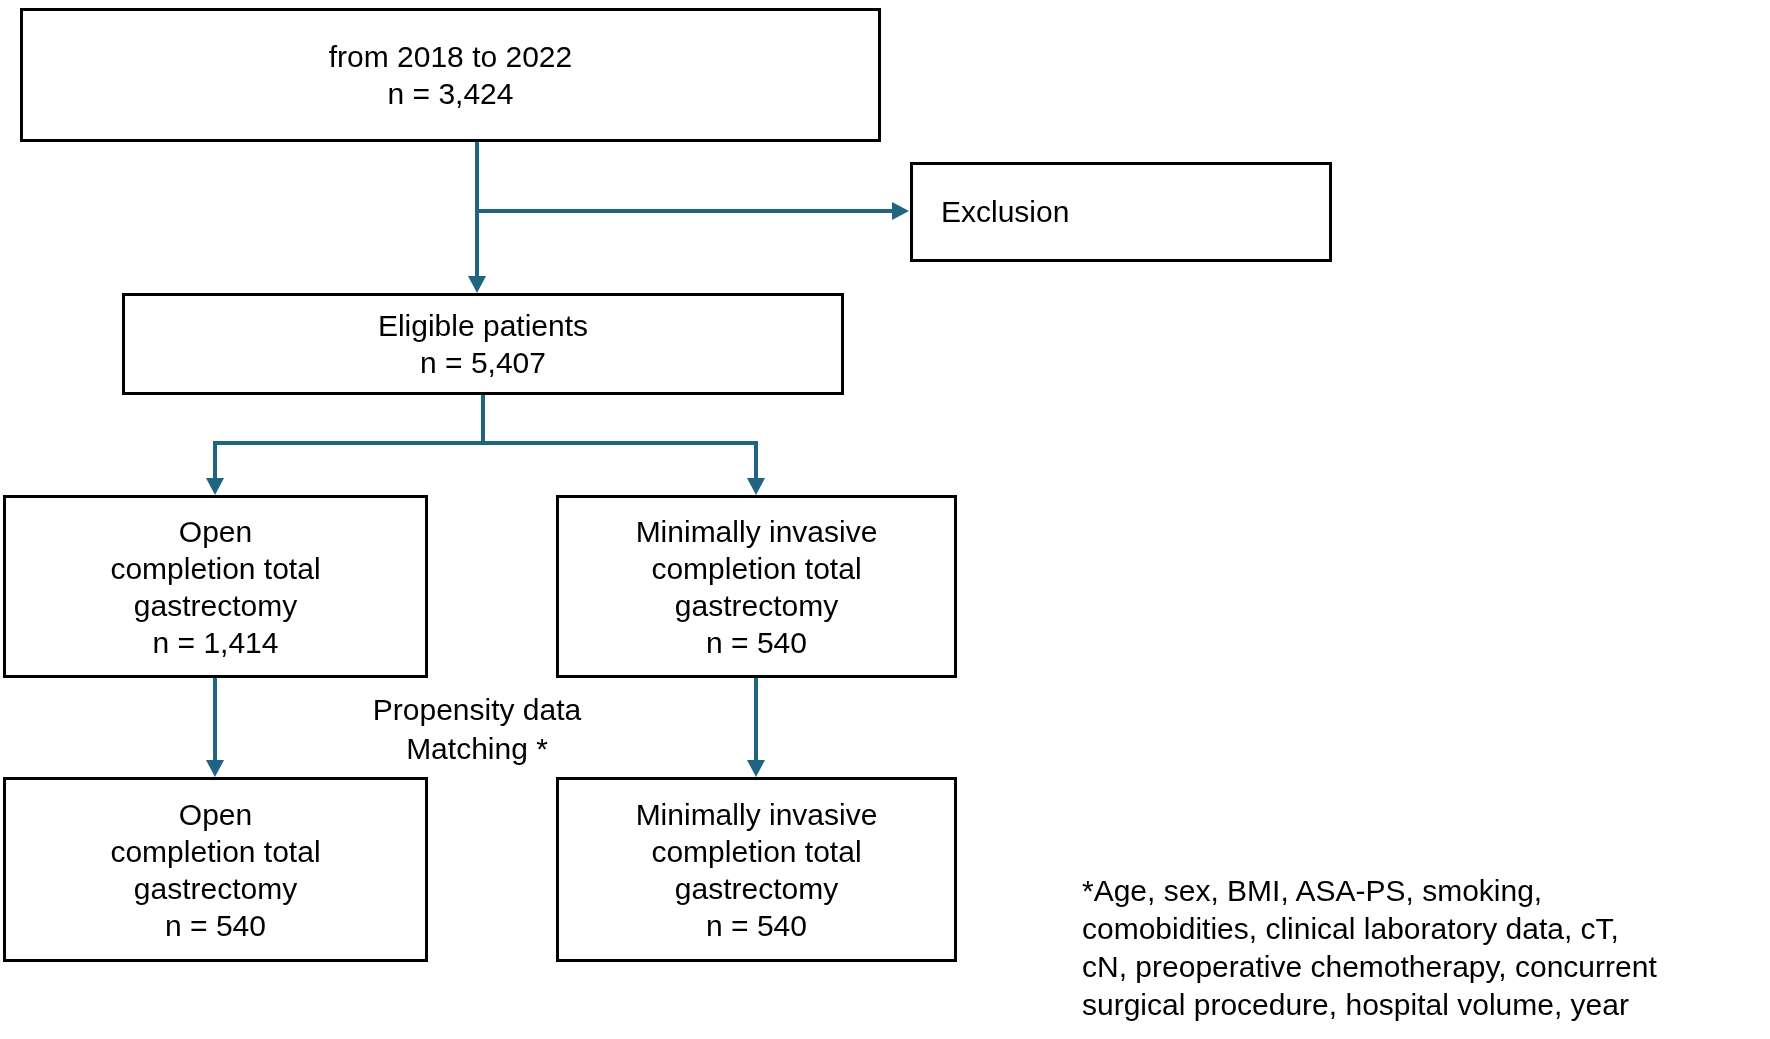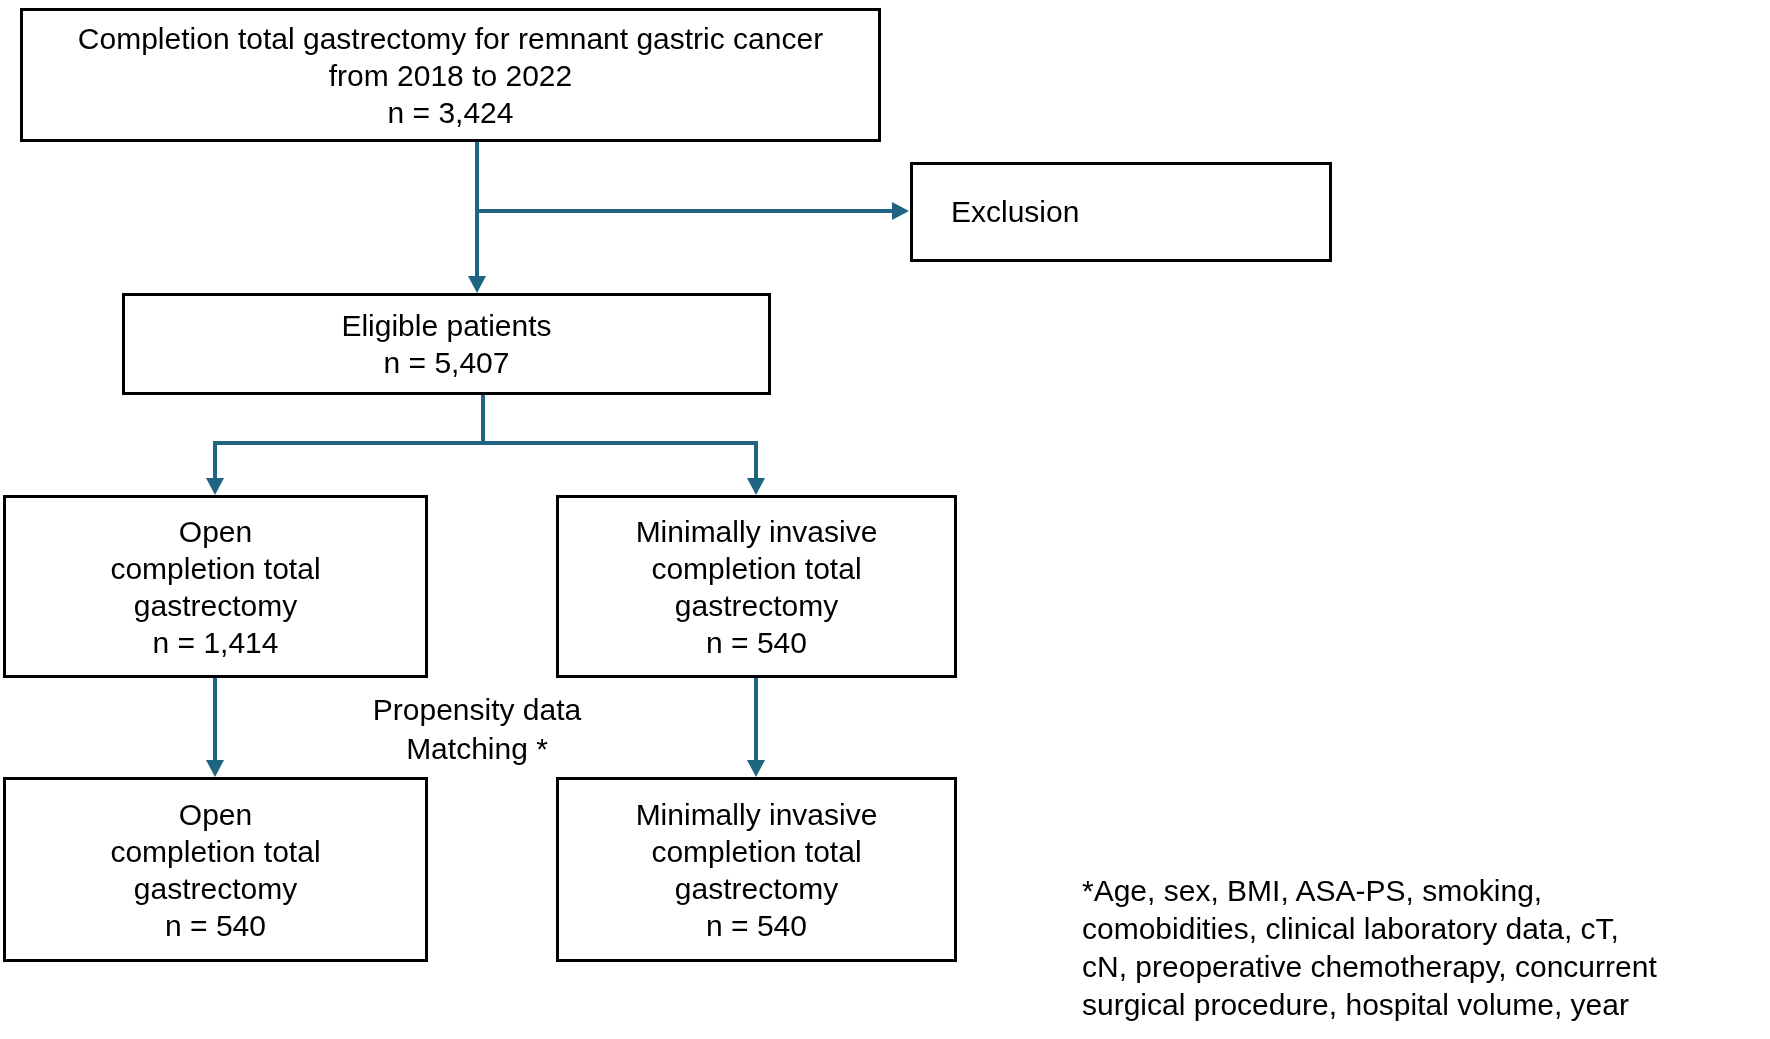--- a/index.html
+++ b/index.html
@@ -30,26 +30,26 @@
     justify-content: center;
     align-items: center;
     font-size: 30px;
     line-height: 37px;
     text-align: center;
     z-index: 2;
   }
   .flow-box.left-align {
     align-items: flex-start;
     text-align: center;
-    padding-left: 38px;
+    padding-left: 28px;
     padding-right: 10px;
   }
   .box-source    { left: 20px;   top: 8px;   width: 861px; height: 134px; }
   .box-exclusion { left: 910px;  top: 162px; width: 422px; height: 100px; line-height: 42px; }
-  .box-eligible  { left: 122px;  top: 293px; width: 649px; height: 102px; }
+  .box-eligible  { left: 122px;  top: 293px; width: 722px; height: 102px; }
   .box-open-pre  { left: 3px;    top: 495px; width: 425px; height: 183px; }
   .box-mis-pre   { left: 556px;  top: 495px; width: 401px; height: 183px; }
   .box-open-post { left: 3px;    top: 777px; width: 425px; height: 185px; }
   .box-mis-post  { left: 556px;  top: 777px; width: 401px; height: 185px; }
   .float-label {
     position: absolute;
     font-size: 30px;
     line-height: 39px;
     text-align: center;
     z-index: 2;
@@ -95,21 +95,20 @@
     <line class="flow-line" x1="756" y1="441" x2="756" y2="480"></line>
     <polygon class="flow-head" points="747,478 765,478 756,495"></polygon>
 
     <line class="flow-line" x1="215" y1="678" x2="215" y2="762"></line>
     <polygon class="flow-head" points="206,760 224,760 215,777"></polygon>
     <line class="flow-line" x1="756" y1="678" x2="756" y2="762"></line>
     <polygon class="flow-head" points="747,760 765,760 756,777"></polygon>
   </svg>
 
   <div class="flow-box box-source">
-    <div>Completion total gastrectomy for remnant gastric cancer</div>
     <div>from 2018 to 2022</div>
     <div>n = 3,424</div>
   </div>
 
   <div class="flow-box left-align box-exclusion">
     <div>Exclusion</div>
   </div>
 
   <div class="flow-box box-eligible">
     <div>Eligible patients</div>

